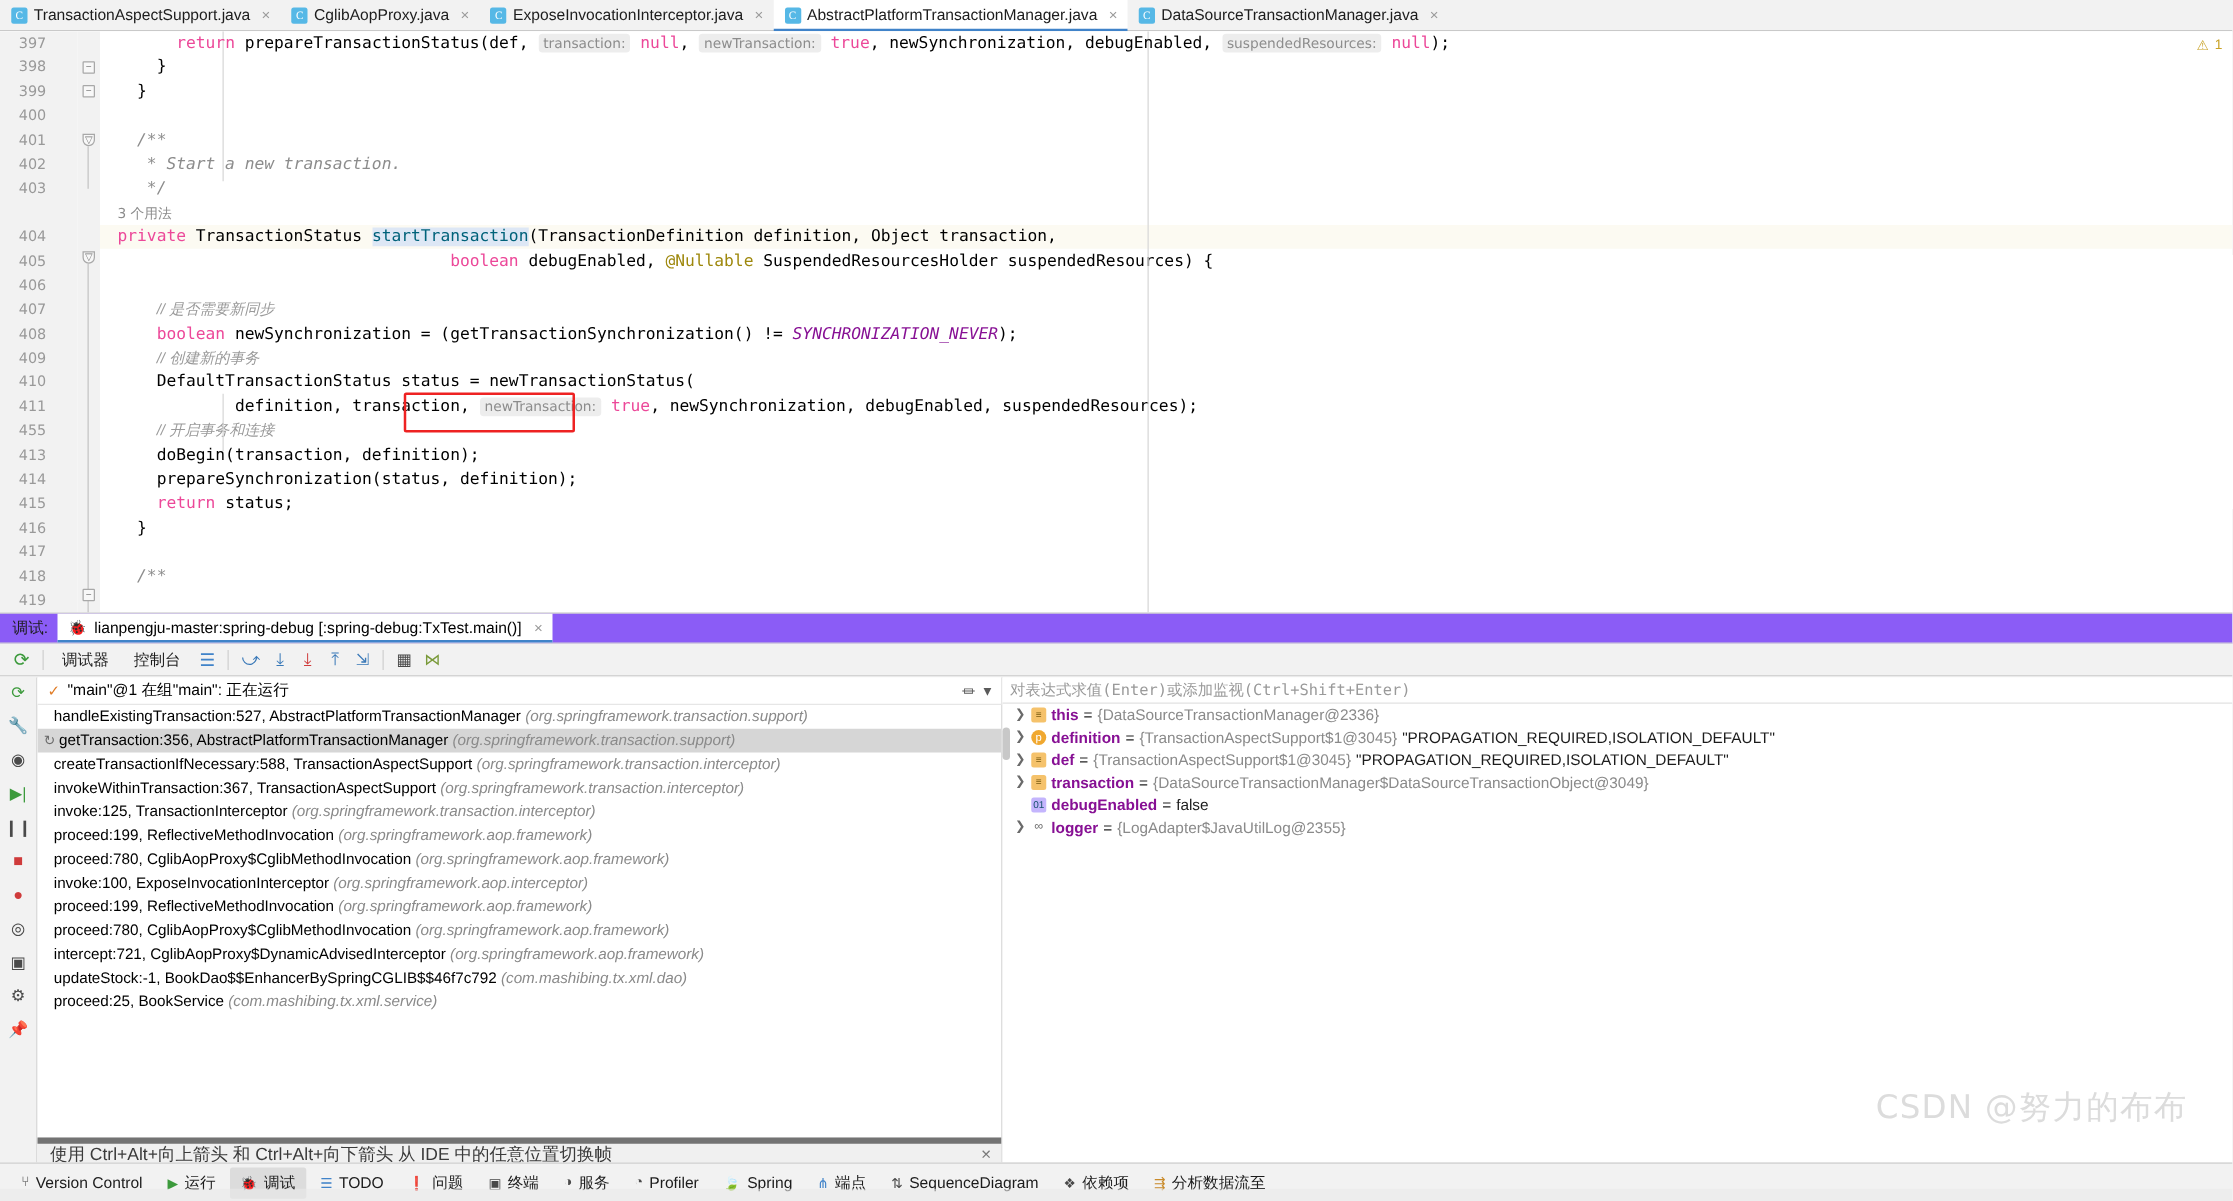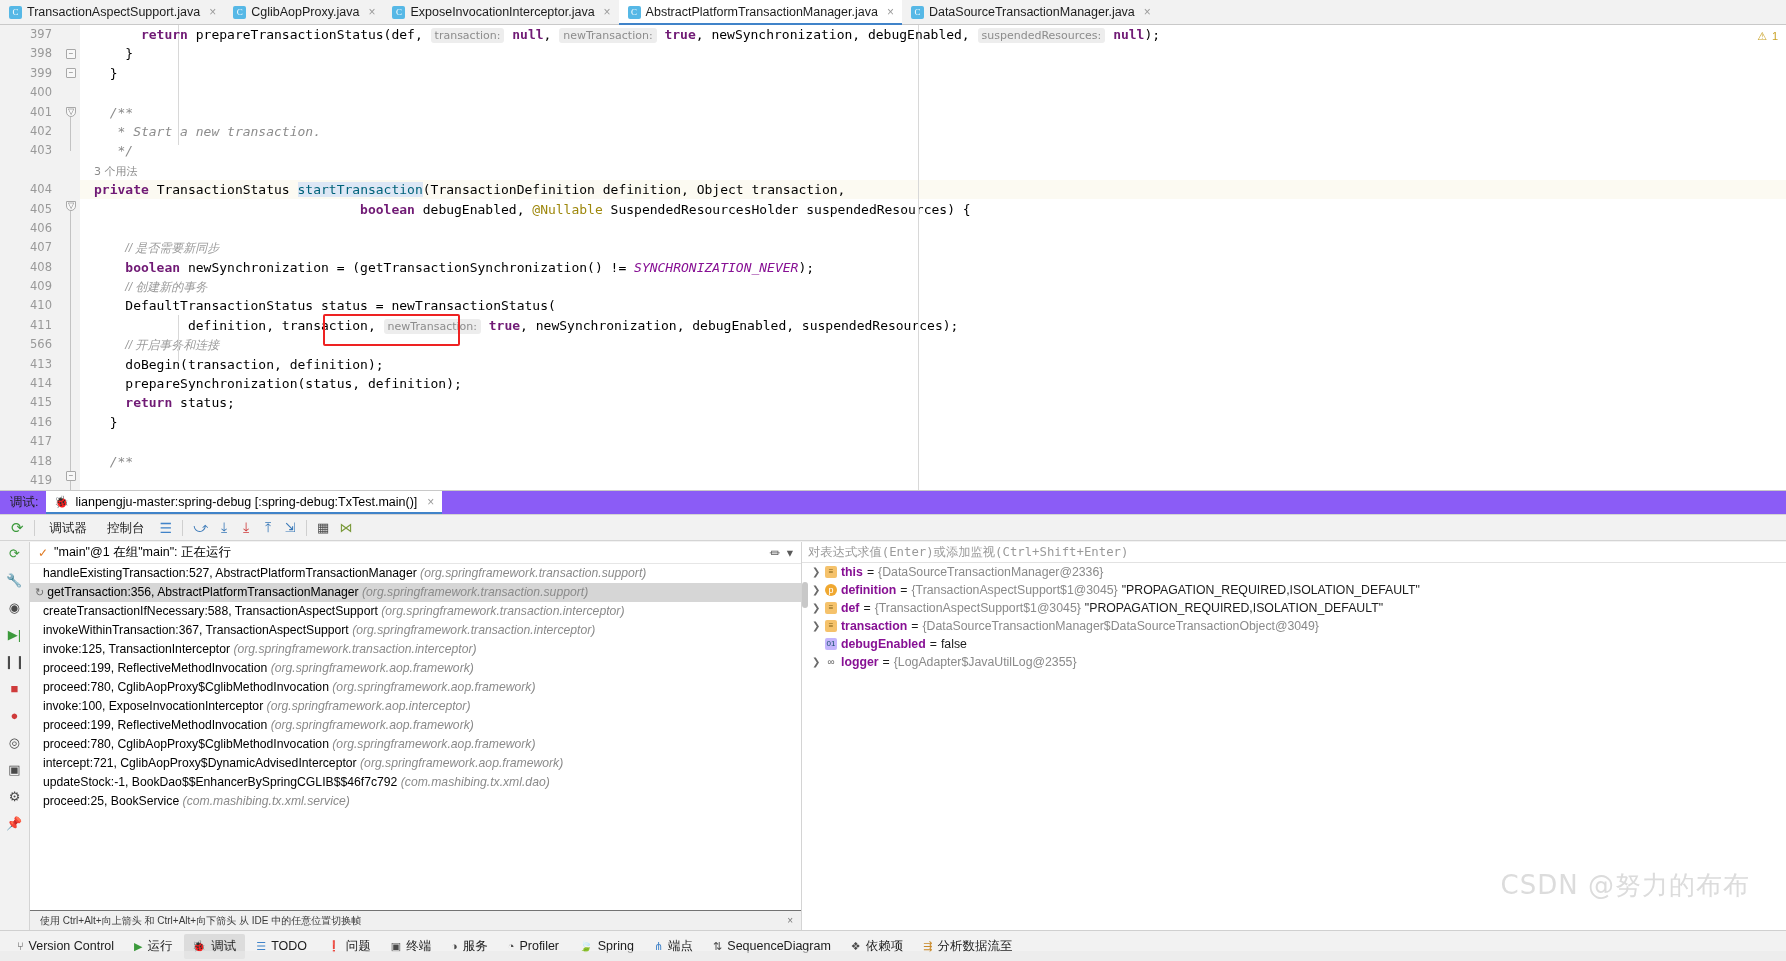--- a/index.html
+++ b/index.html
@@ -47,21 +47,21 @@
     position: relative; height: 465px; background: #ffffff;
     display: flex; overflow: hidden;
   }
   .gutter {
     width: 62px; background: #f2f2f2; flex: none;
     border-right: 0px solid #e2e2e2; position: relative;
   }
   .gutter-lines {
     font-family: "DejaVu Sans", sans-serif;
     font-size: 11.5px; color: #999999;
-    text-align: right; padding-top: 0px;
+    text-align: center; padding-top: 0px;
   }
   .gline { height: 19.4px; line-height: 19.4px; padding-right: 10px; }
   .foldcol { width: 18px; flex: none; background: #f2f2f2; position: relative; }
   .fold {
     position: absolute; left: 4px; width: 10px; height: 10px;
     border: 1px solid #a8a8a8; background: #f8f8f8;
     font-size: 8px; line-height: 8px; text-align: center; color: #777;
     border-radius: 1px;
   }
   .foldline { position: absolute; left: 8px; width: 1px; background: #c3c3c3; }
@@ -70,21 +70,21 @@
     font-family: "DejaVu Sans Mono", monospace;
     font-size: 13px;
     padding-left: 14px;
     background: #ffffff;
   }
   .cline { height: 19.4px; line-height: 19.4px; white-space: pre; }
   .rowhl {
     position: absolute; left: 0; right: 0; height: 19.4px;
     background: #fcfaf2; z-index: 0;
   }
-  .kw { color: #701a75; font-weight: bold; }
+  .kw { color: #ec4899; font-weight: normal; }
   .cmt { color: #8c8c8c; font-style: italic; }
   .cmt-cn { color: #9a9a9a; font-style: italic; font-family: Liberation Sans, sans-serif; font-size: 12px; }
   .ann { color: #9e880d; }
   .stat { color: #871094; font-style: italic; }
   .mname { color: #00627a; background: #dde7f5; }
   .hint {
     background: #ededed; color: #8c8c8c;
     font-size: 11px; padding: 1px 4px; border-radius: 3px;
     font-family: "DejaVu Sans", sans-serif;
   }
@@ -169,22 +169,22 @@
     height: 19px; line-height: 19px;
     padding-left: 13px; font-size: 12.2px;
     white-space: nowrap; overflow: hidden; cursor: default;
   }
   .frame-row.sel { background: #d6d6d6; padding-left: 5px; }
   .frame-row .pkg { color: #8a8a8a; font-style: italic; }
   .frame-arrow { color: #6a6a6a; margin-right: 3px; font-size: 11px; }
   .frames-hint {
     position: absolute; left: 0; right: 0; bottom: 0;
     height: 20px; line-height: 20px; background: #f0f0f0;
-    border-top: 1px solid #737373;
-    font-size: 10px; color: #3a3a3a; padding-left: 10px;
+    border-top: 5px solid #737373;
+    font-size: 14px; color: #3a3a3a; padding-left: 10px;
     display: flex; align-items: center;
   }
   .frames-hint .x { margin-left: auto; margin-right: 8px; color: #7a7a7a; cursor: pointer; }
 
   .vars-col { flex: 1; background: #ffffff; position: relative; }
   .watch-input {
     height: 21px; line-height: 21px;
     border-bottom: 1px solid #e2e2e2;
     padding-left: 6px; font-size: 12.3px; color: #9a9a9a;
     font-family: "DejaVu Sans Mono", monospace;
@@ -284,21 +284,21 @@
         <div class="gline">403</div>
         <div class="gline" style="height:19.4px"></div>
         <div class="gline">404</div>
         <div class="gline">405</div>
         <div class="gline">406</div>
         <div class="gline">407</div>
         <div class="gline">408</div>
         <div class="gline">409</div>
         <div class="gline">410</div>
         <div class="gline">411</div>
-        <div class="gline">566</div>
+        <div class="gline">455</div>
         <div class="gline">413</div>
         <div class="gline">414</div>
         <div class="gline">415</div>
         <div class="gline">416</div>
         <div class="gline">417</div>
         <div class="gline">418</div>
         <div class="gline">419</div>
       </div>
     </div>
 

